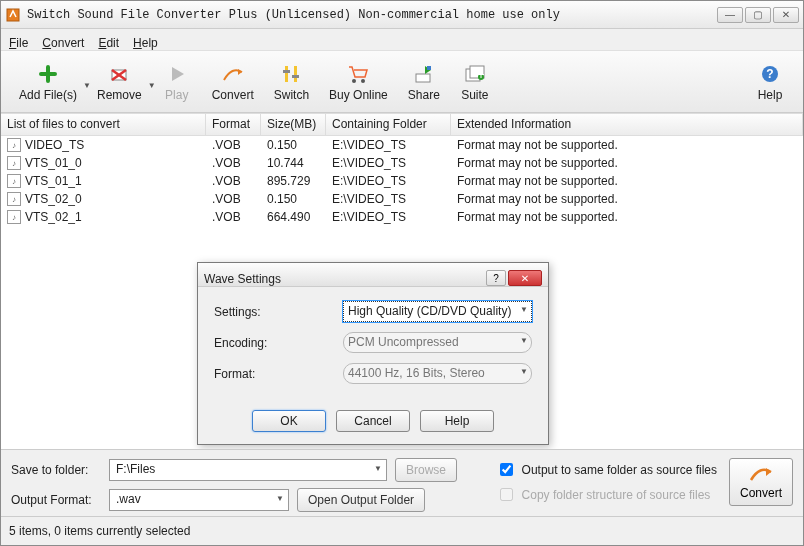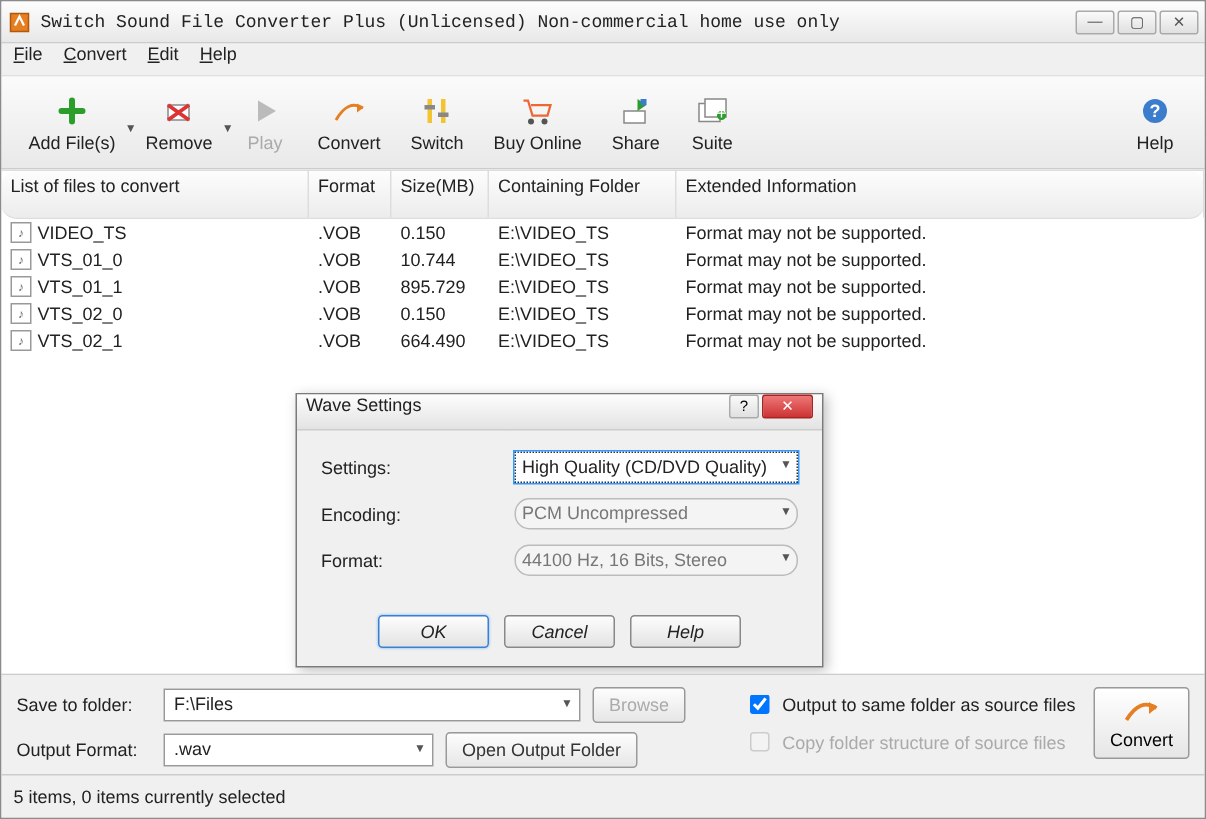--- a/index.html
+++ b/index.html
@@ -3,53 +3,53 @@
 <meta charset="utf-8">
 <style>
 * { box-sizing: border-box; font-family: "Segoe UI", Tahoma, sans-serif; font-size: 12px; }
 body { margin: 0; padding: 0; background: #fff; }
 .window { width: 804px; height: 546px; border: 1px solid #8b8b8b; background: #f0f0f0; display: flex; flex-direction: column; position: relative; }
 .titlebar { height: 28px; background: linear-gradient(#fdfdfd, #e8e8e8); border-bottom: 1px solid #ccc; display: flex; align-items: center; padding: 0 4px; }
 .titlebar .appicon { width: 16px; height: 16px; margin-right: 6px; }
 .titlebar .title { flex: 1; color: #222; font-family: Liberation Mono, monospace; }
 .titlebar .winbtns { display: flex; gap: 2px; }
 .winbtn { width: 26px; height: 16px; border: 1px solid #aaa; background: linear-gradient(#fafafa,#e0e0e0); display: flex; align-items: center; justify-content: center; border-radius: 2px; cursor: pointer; font-size: 10px; color: #555; }
-.menubar { height: 22px; background: #f0f0f0; display: flex; align-items: flex-start; padding: 0 8px; gap: 14px; border-bottom: 1px solid #e0e0e0; }
+.menubar { height: 22px; background: #f0f0f0; display: flex; align-items: flex-end; padding: 0 8px; gap: 14px; border-bottom: 1px solid #e0e0e0; }
 .menubar span { color: #222; cursor: default; }
 .menubar span u { text-decoration: underline; }
 .toolbar { height: 62px; background: linear-gradient(#fbfbfb,#e9e9e9); border-bottom: 1px solid #ccc; display: flex; align-items: center; padding: 0 8px; }
 .tbtn { display: flex; flex-direction: column; align-items: center; justify-content: center; padding: 4px 10px; cursor: pointer; color: #222; gap: 2px; position: relative; min-width: 50px; }
 .tbtn.disabled { color: #aaa; }
 .tbtn .ico { width: 24px; height: 24px; display: flex; align-items: center; justify-content: center; }
 .tbtn .dd { position: absolute; right: -4px; bottom: 16px; font-size: 8px; color: #555; }
 .spacer { flex: 1; }
 .content { flex: 1; background: #fff; border-top: 1px solid #ddd; position: relative; overflow: hidden; }
-.colhdr { display: flex; height: 32px; background: linear-gradient(#fdfdfd,#ececec); border-bottom: 1px solid #ddd; border-radius: 10px; }
+.colhdr { display: flex; height: 22px; background: linear-gradient(#fdfdfd,#ececec); border-bottom: 1px solid #ddd; }
 .colhdr div { padding: 3px 6px; border-right: 1px solid #ddd; color: #222; }
 .col-file{width:205px} .col-fmt{width:55px} .col-size{width:65px} .col-folder{width:125px} .col-ext{flex:1}
 .row { display: flex; height: 18px; align-items: center; }
 .row div { padding: 1px 6px; color: #222; white-space: nowrap; }
 .row .col-file { display: flex; align-items: center; gap: 4px; }
 .fileico { width: 14px; height: 14px; border: 1px solid #999; background: #fff; display: inline-flex; align-items: center; justify-content: center; font-size: 8px; color: #666; }
 
 .dialog { position: absolute; left: 196px; top: 148px; width: 352px; border: 1px solid #7a7a7a; background: #f0f0f0; box-shadow: 2px 2px 8px rgba(0,0,0,.25); }
-.dialog .dtitle { height: 24px; background: linear-gradient(#fdfdfd,#e3e3e3); display: flex; align-items: flex-start; padding: 0 6px; border-bottom: 1px solid #ccc; }
+.dialog .dtitle { height: 24px; background: linear-gradient(#fdfdfd,#e3e3e3); display: flex; align-items: flex-end; padding: 0 6px; border-bottom: 1px solid #ccc; }
 .dialog .dtitle .t { flex: 1; color: #222; }
 .dialog .dtitle .dclose { width: 34px; height: 16px; background: linear-gradient(#e77,#c33); color: #fff; display: flex; align-items: center; justify-content: center; border: 1px solid #a22; border-radius: 2px; font-size: 10px; cursor: pointer; margin-left: 2px; }
 .dialog .dtitle .dhelp { width: 20px; height: 16px; border: 1px solid #aaa; background: linear-gradient(#fafafa,#e0e0e0); display: flex; align-items: center; justify-content: center; border-radius: 2px; font-size: 10px; cursor: pointer; }
 .dialog .dbody { padding: 14px 16px 10px; }
 .drow { display: flex; align-items: center; margin-bottom: 10px; }
 .drow .lbl { width: 100px; color: #222; }
 .drow .fld { flex: 1; padding-left: 29px; }
 .select { width: 100%; height: 21px; border: 1px solid #888; background: #fff; padding: 2px 16px 2px 4px; color: #222; position: relative; }
 .select.focus { border: 1px dotted #333; outline: 1px solid #3399ff; }
 .select.dis { background: #f4f4f4; color: #777; border-color: #bbb; border-radius: 10px; }
 .select .arr { position: absolute; right: 3px; top: 3px; font-size: 8px; color: #555; }
 .dbuttons { display: flex; justify-content: center; gap: 10px; padding: 6px 0 12px; }
-.btn { min-width: 74px; height: 22px; border: 1px solid #888; background: linear-gradient(#fdfdfd,#e3e3e3); border-radius: 3px; display: flex; align-items: center; justify-content: center; cursor: pointer; color: #222; font-style: italic; }
+.btn { min-width: 74px; height: 22px; border: 1px solid #888; background: linear-gradient(#fdfdfd,#e3e3e3); border-radius: 3px; display: flex; align-items: center; justify-content: center; cursor: pointer; color: #222; }
 .btn.def { border: 1px solid #3b80d0; box-shadow: 0 0 2px #6ab0ff; }
 
 .bottom { border-top: 1px solid #ccc; background: #f0f0f0; padding: 8px 10px 4px; display: flex; flex-direction: column; gap: 6px; }
 .brow { display: flex; align-items: center; gap: 8px; }
 .brow .lbl { width: 90px; color: #222; }
 .combo { height: 22px; border: 1px solid #999; background: #fff; padding: 2px 18px 2px 6px; position: relative; color: #222; flex: 0 0 180px; }
 .combo.wide { flex: 0 0 278px; }
 .combo .arr { position: absolute; right: 4px; top: 4px; font-size: 8px; color: #555; }
 .pbtn { height: 24px; border: 1px solid #999; background: linear-gradient(#fdfdfd,#e6e6e6); border-radius: 3px; padding: 0 10px; display: flex; align-items: center; cursor: pointer; color: #333; }
 .pbtn.dis { color: #aaa; }

